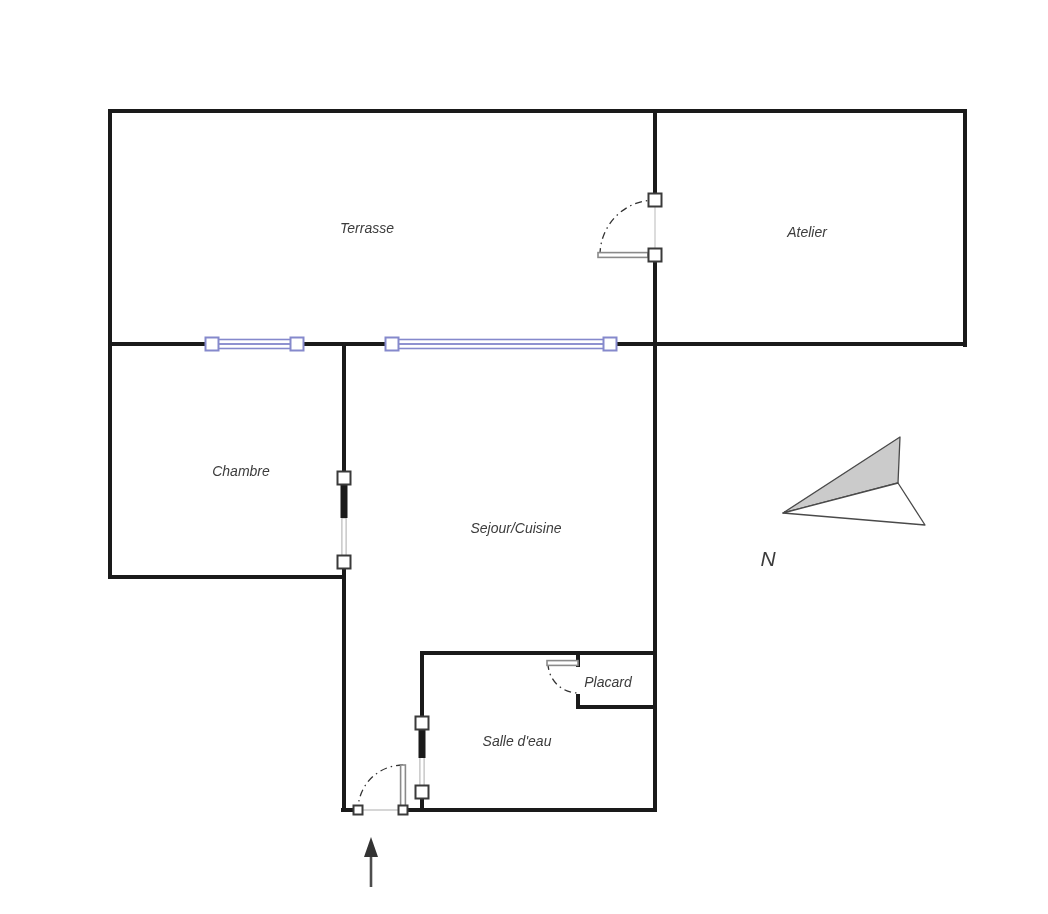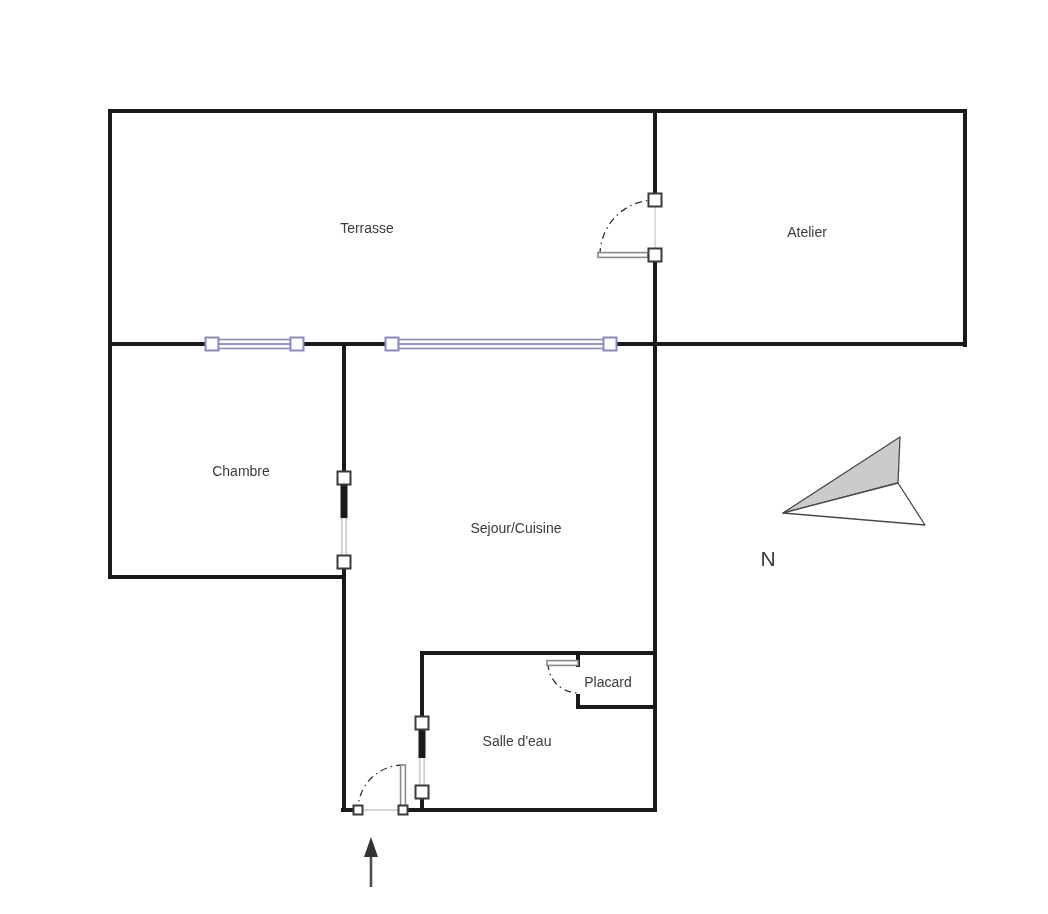--- a/index.html
+++ b/index.html
@@ -3,20 +3,21 @@
 <meta charset="utf-8">
 <style>
   html, body { margin: 0; padding: 0; background: #ffffff; }
   .canvas {
     position: relative;
     width: 1048px;
     height: 914px;
     background: #ffffff;
     font-family: "Liberation Sans", sans-serif;
     overflow: hidden;
+    font-style: italic;
   }
   svg { position: absolute; inset: 0; }
 
   .wall        { stroke: var(--wall, #1a1a1a); stroke-width: 4; fill: none; stroke-linecap: butt; }
   .thin-open   { stroke: var(--opening, #c9c9c9); stroke-width: 1.3; fill: none; }
   .win-rect    { fill: #ffffff; stroke: var(--window, #8589cc); stroke-width: 1.6; }
   .win-mid     { stroke: var(--window_dark, #6a6ec0); stroke-width: 1.6; fill: none; }
   .win-jamb    { fill: #ffffff; stroke: var(--window, #8589cc); stroke-width: 2; }
   .jamb        { fill: #ffffff; stroke: var(--door_frame, #3a3a3a); stroke-width: 2; }
   .leaf        { fill: #ffffff; stroke: var(--door_leaf, #8a8a8a); stroke-width: 1.6; }

